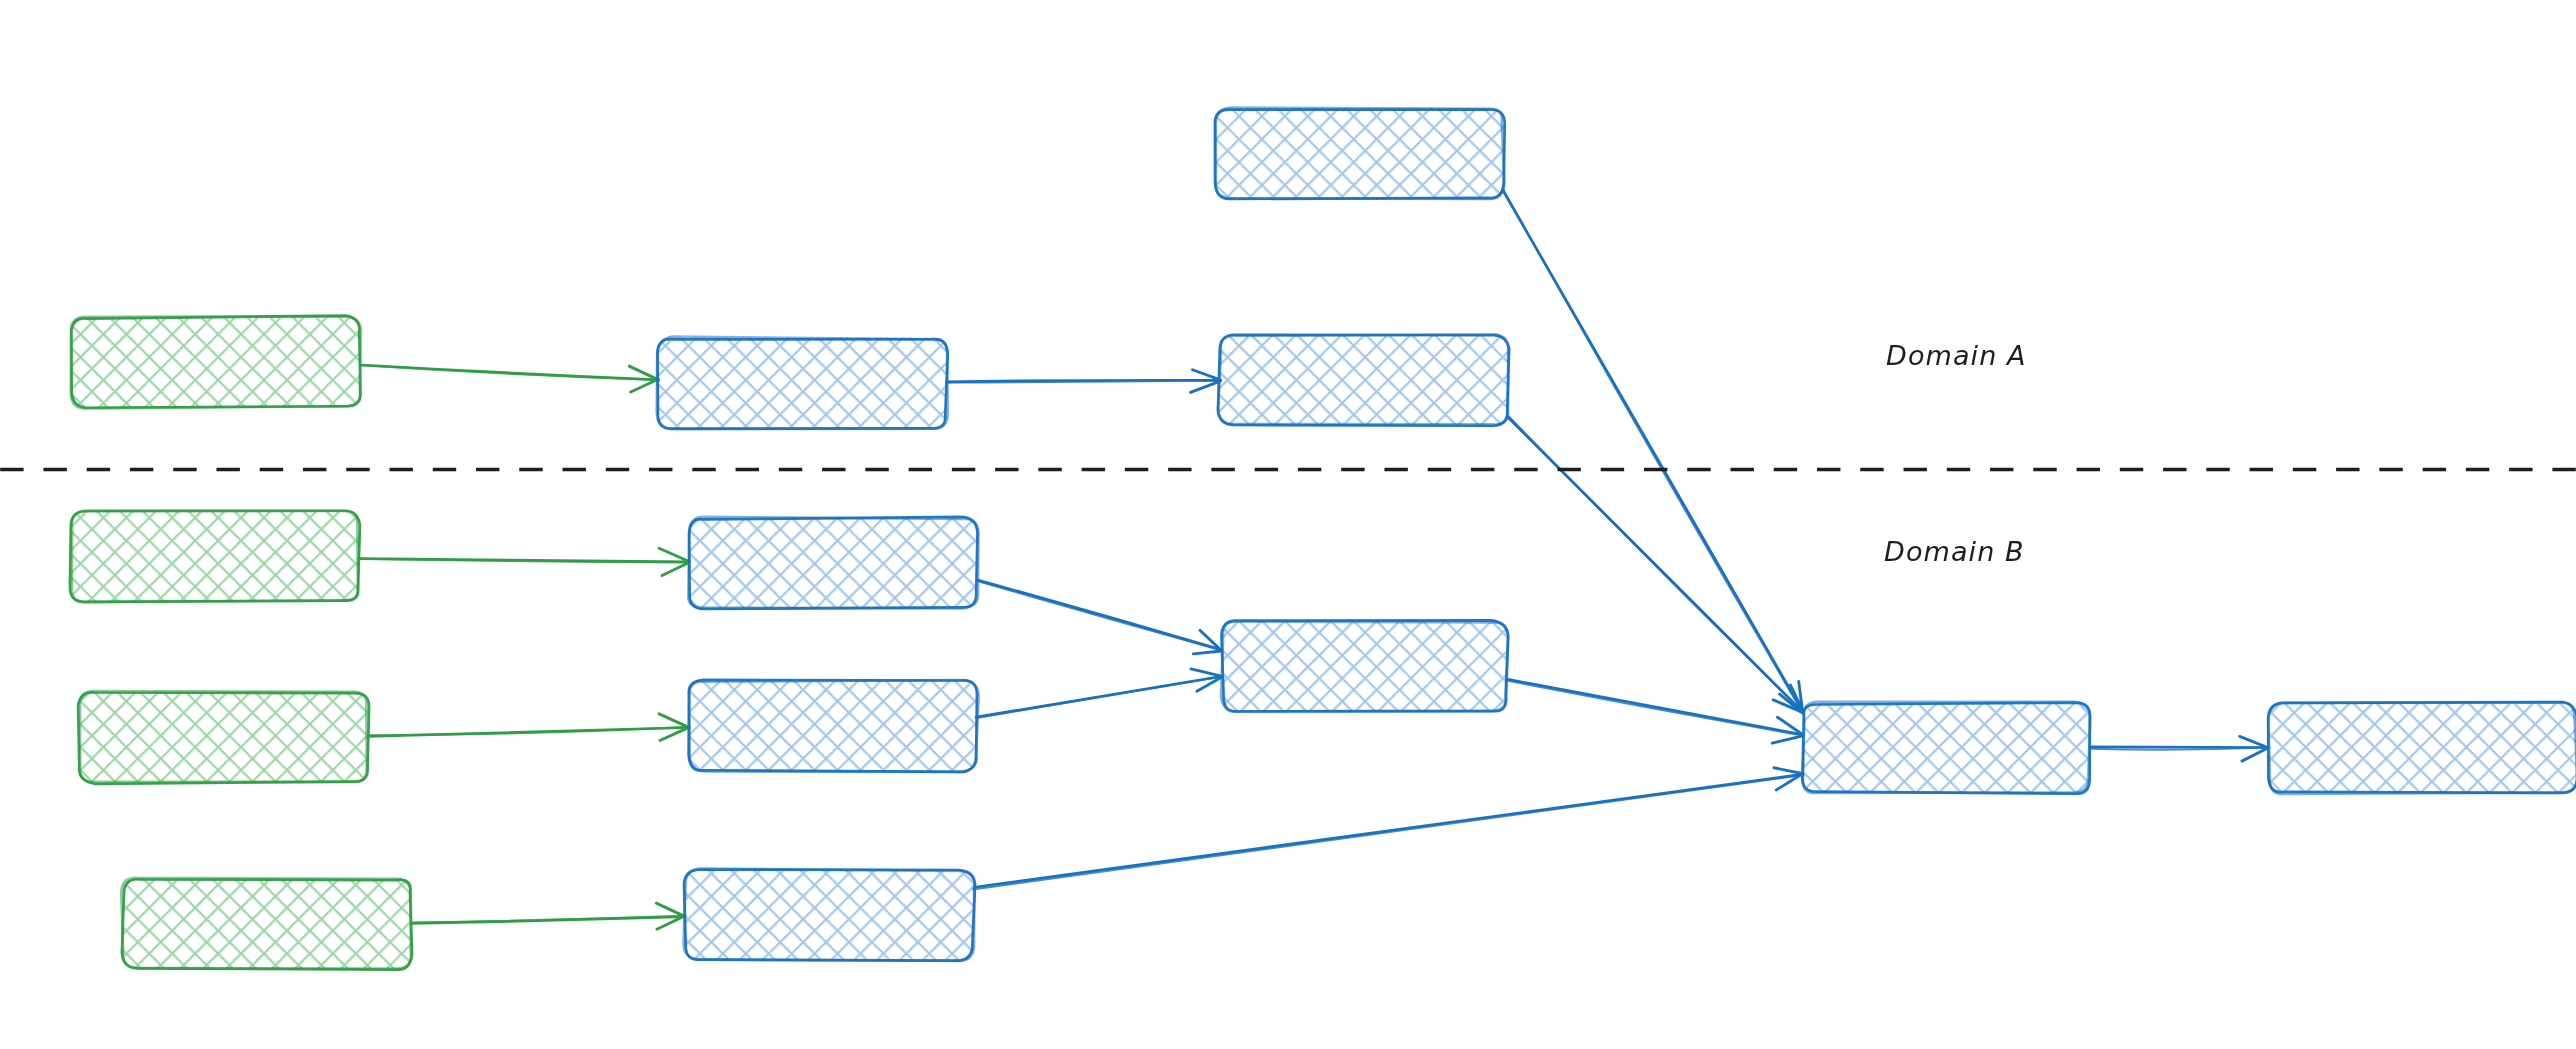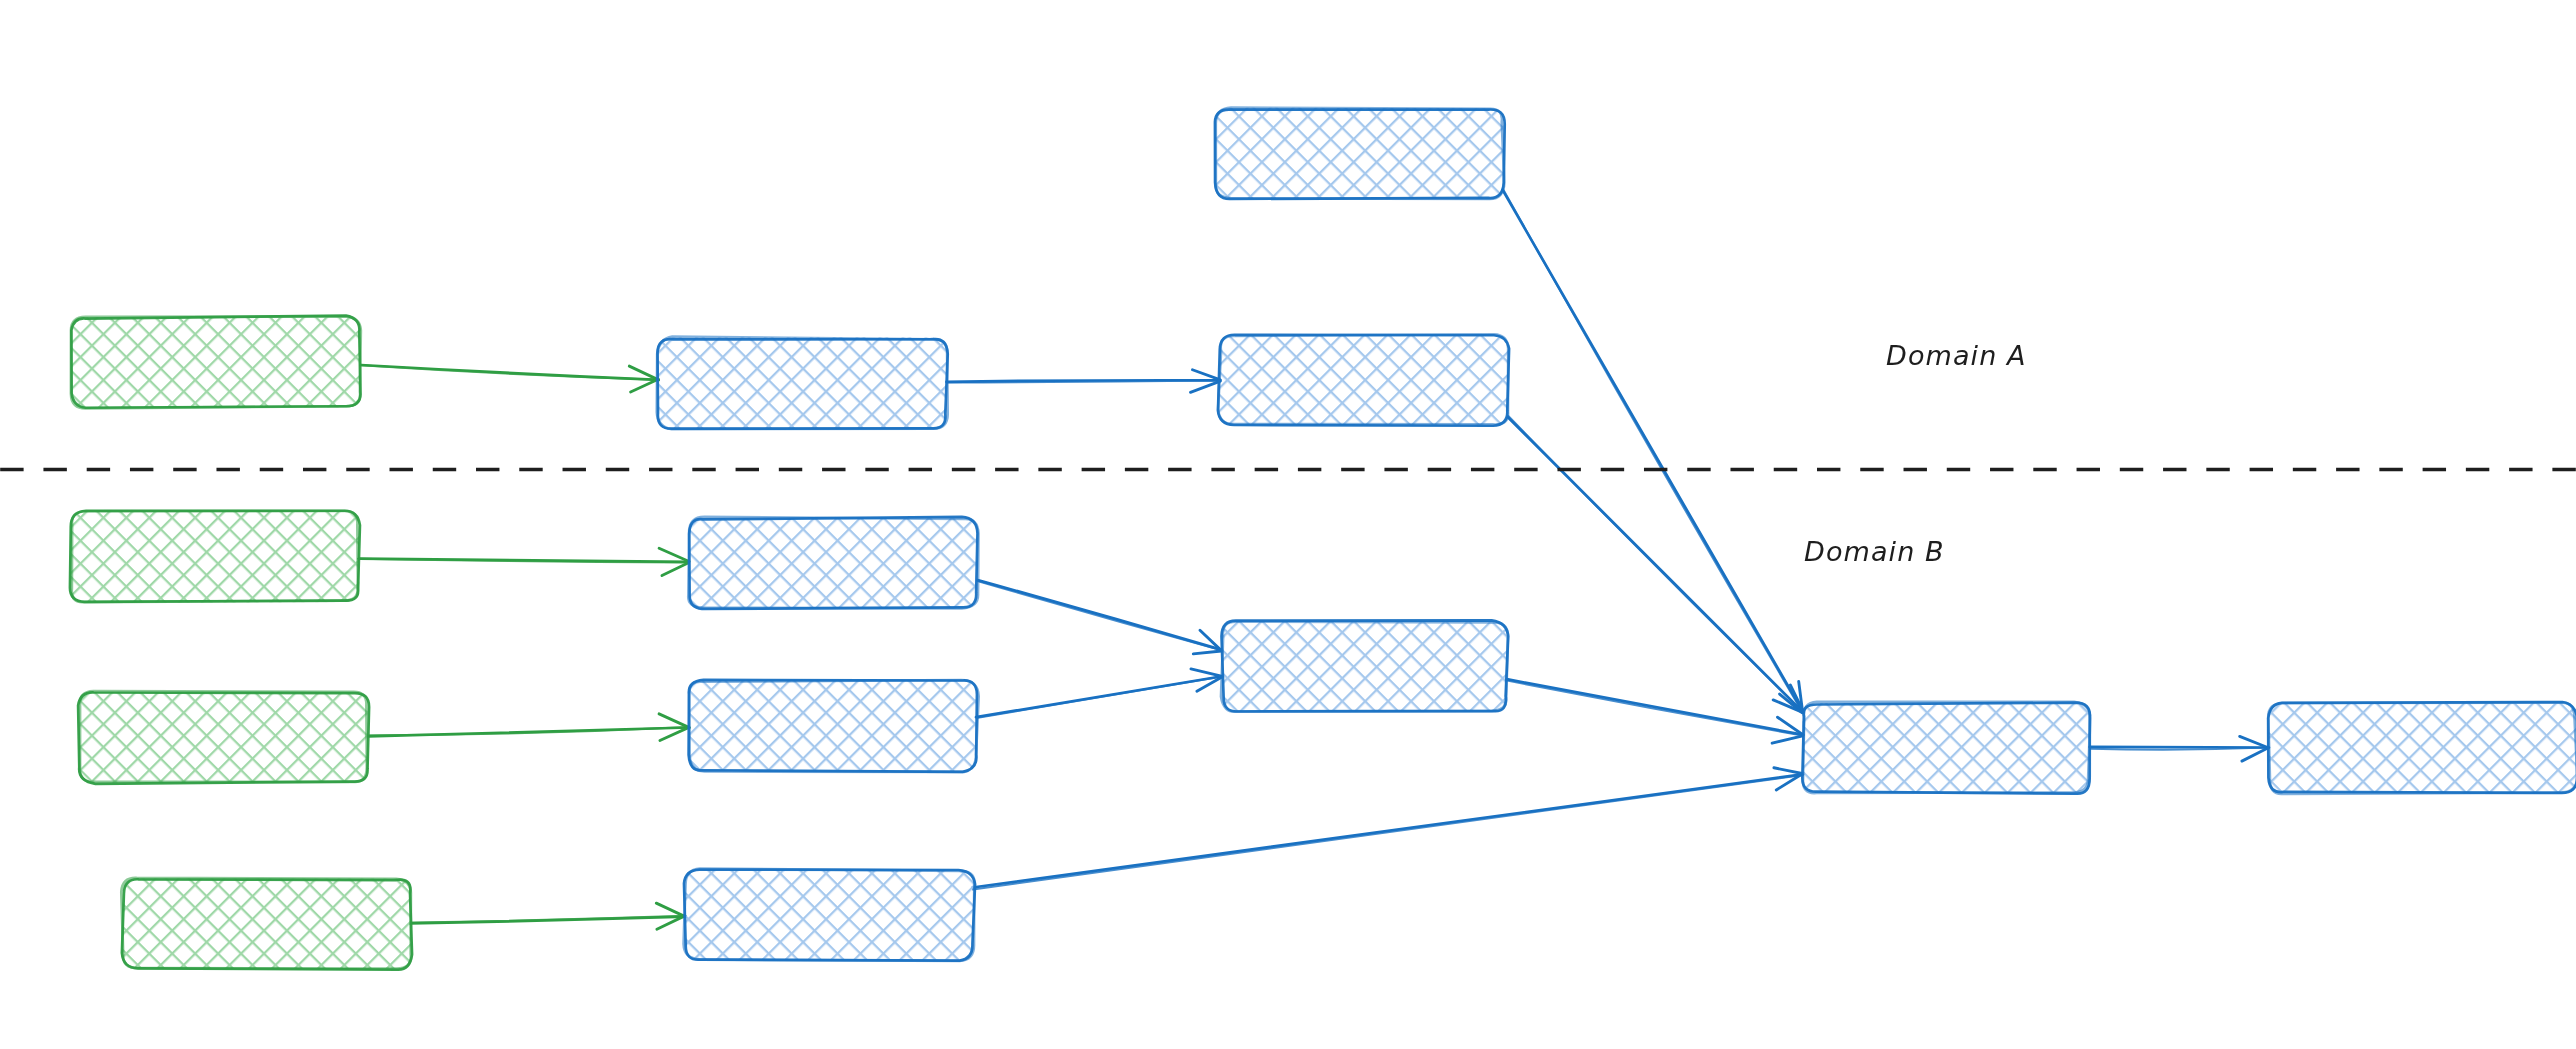--- a/index.html
+++ b/index.html
@@ -31,21 +31,21 @@
     font-family: "DejaVu Sans", sans-serif;
     font-size: 27px;
     font-style: italic;
     font-weight: 400;
     letter-spacing: 1.1px;
     color: #1e1e1e;
     white-space: nowrap;
     user-select: none;
   }
   #domain-a-label { left: 1886px; top: 340px; }
-  #domain-b-label { left: 1804px; top: 536px; }
+  #domain-b-label { left: 1884px; top: 536px; }
 </style>
 </head>
 <body>
 
 <div id="canvas-root">
 
   <svg class="diagram" viewBox="0 0 2858 1164" xmlns="http://www.w3.org/2000/svg">
     <defs>
       <pattern id="hatch-green" width="18" height="18" patternUnits="userSpaceOnUse" patternTransform="rotate(45)">
         <line x1="0" y1="0" x2="0" y2="18" stroke="#9fd8a8" stroke-width="5"></line>

